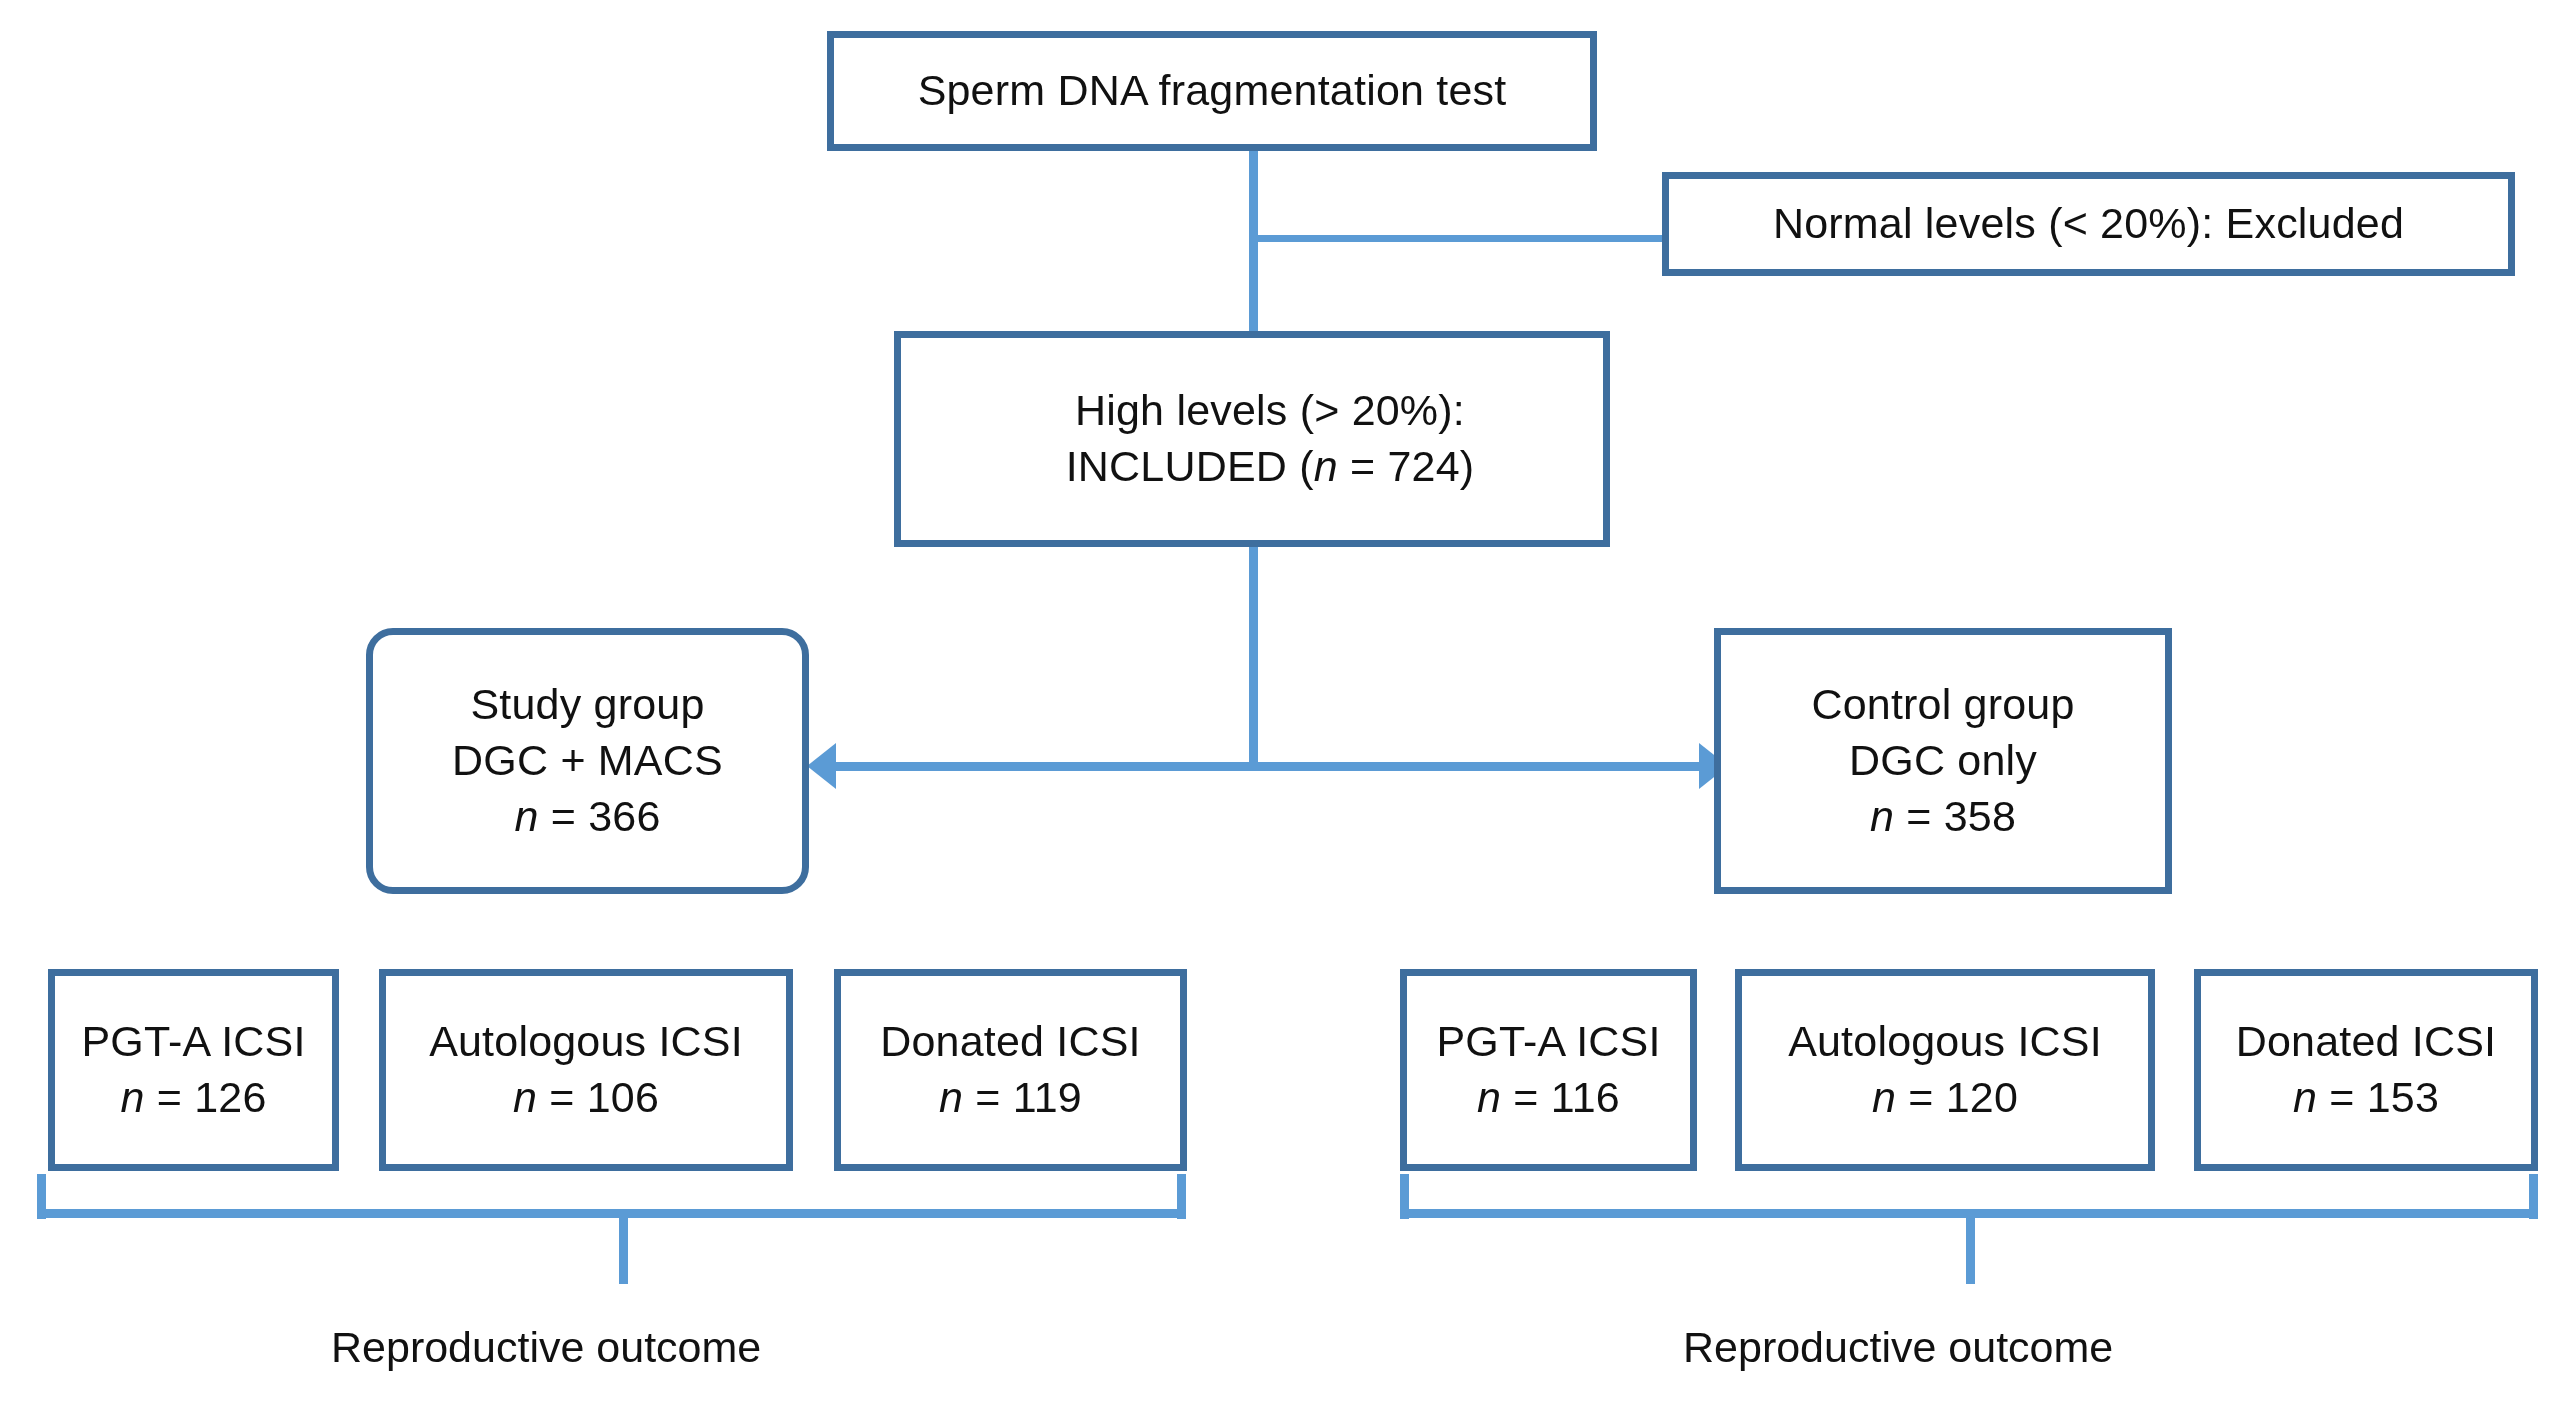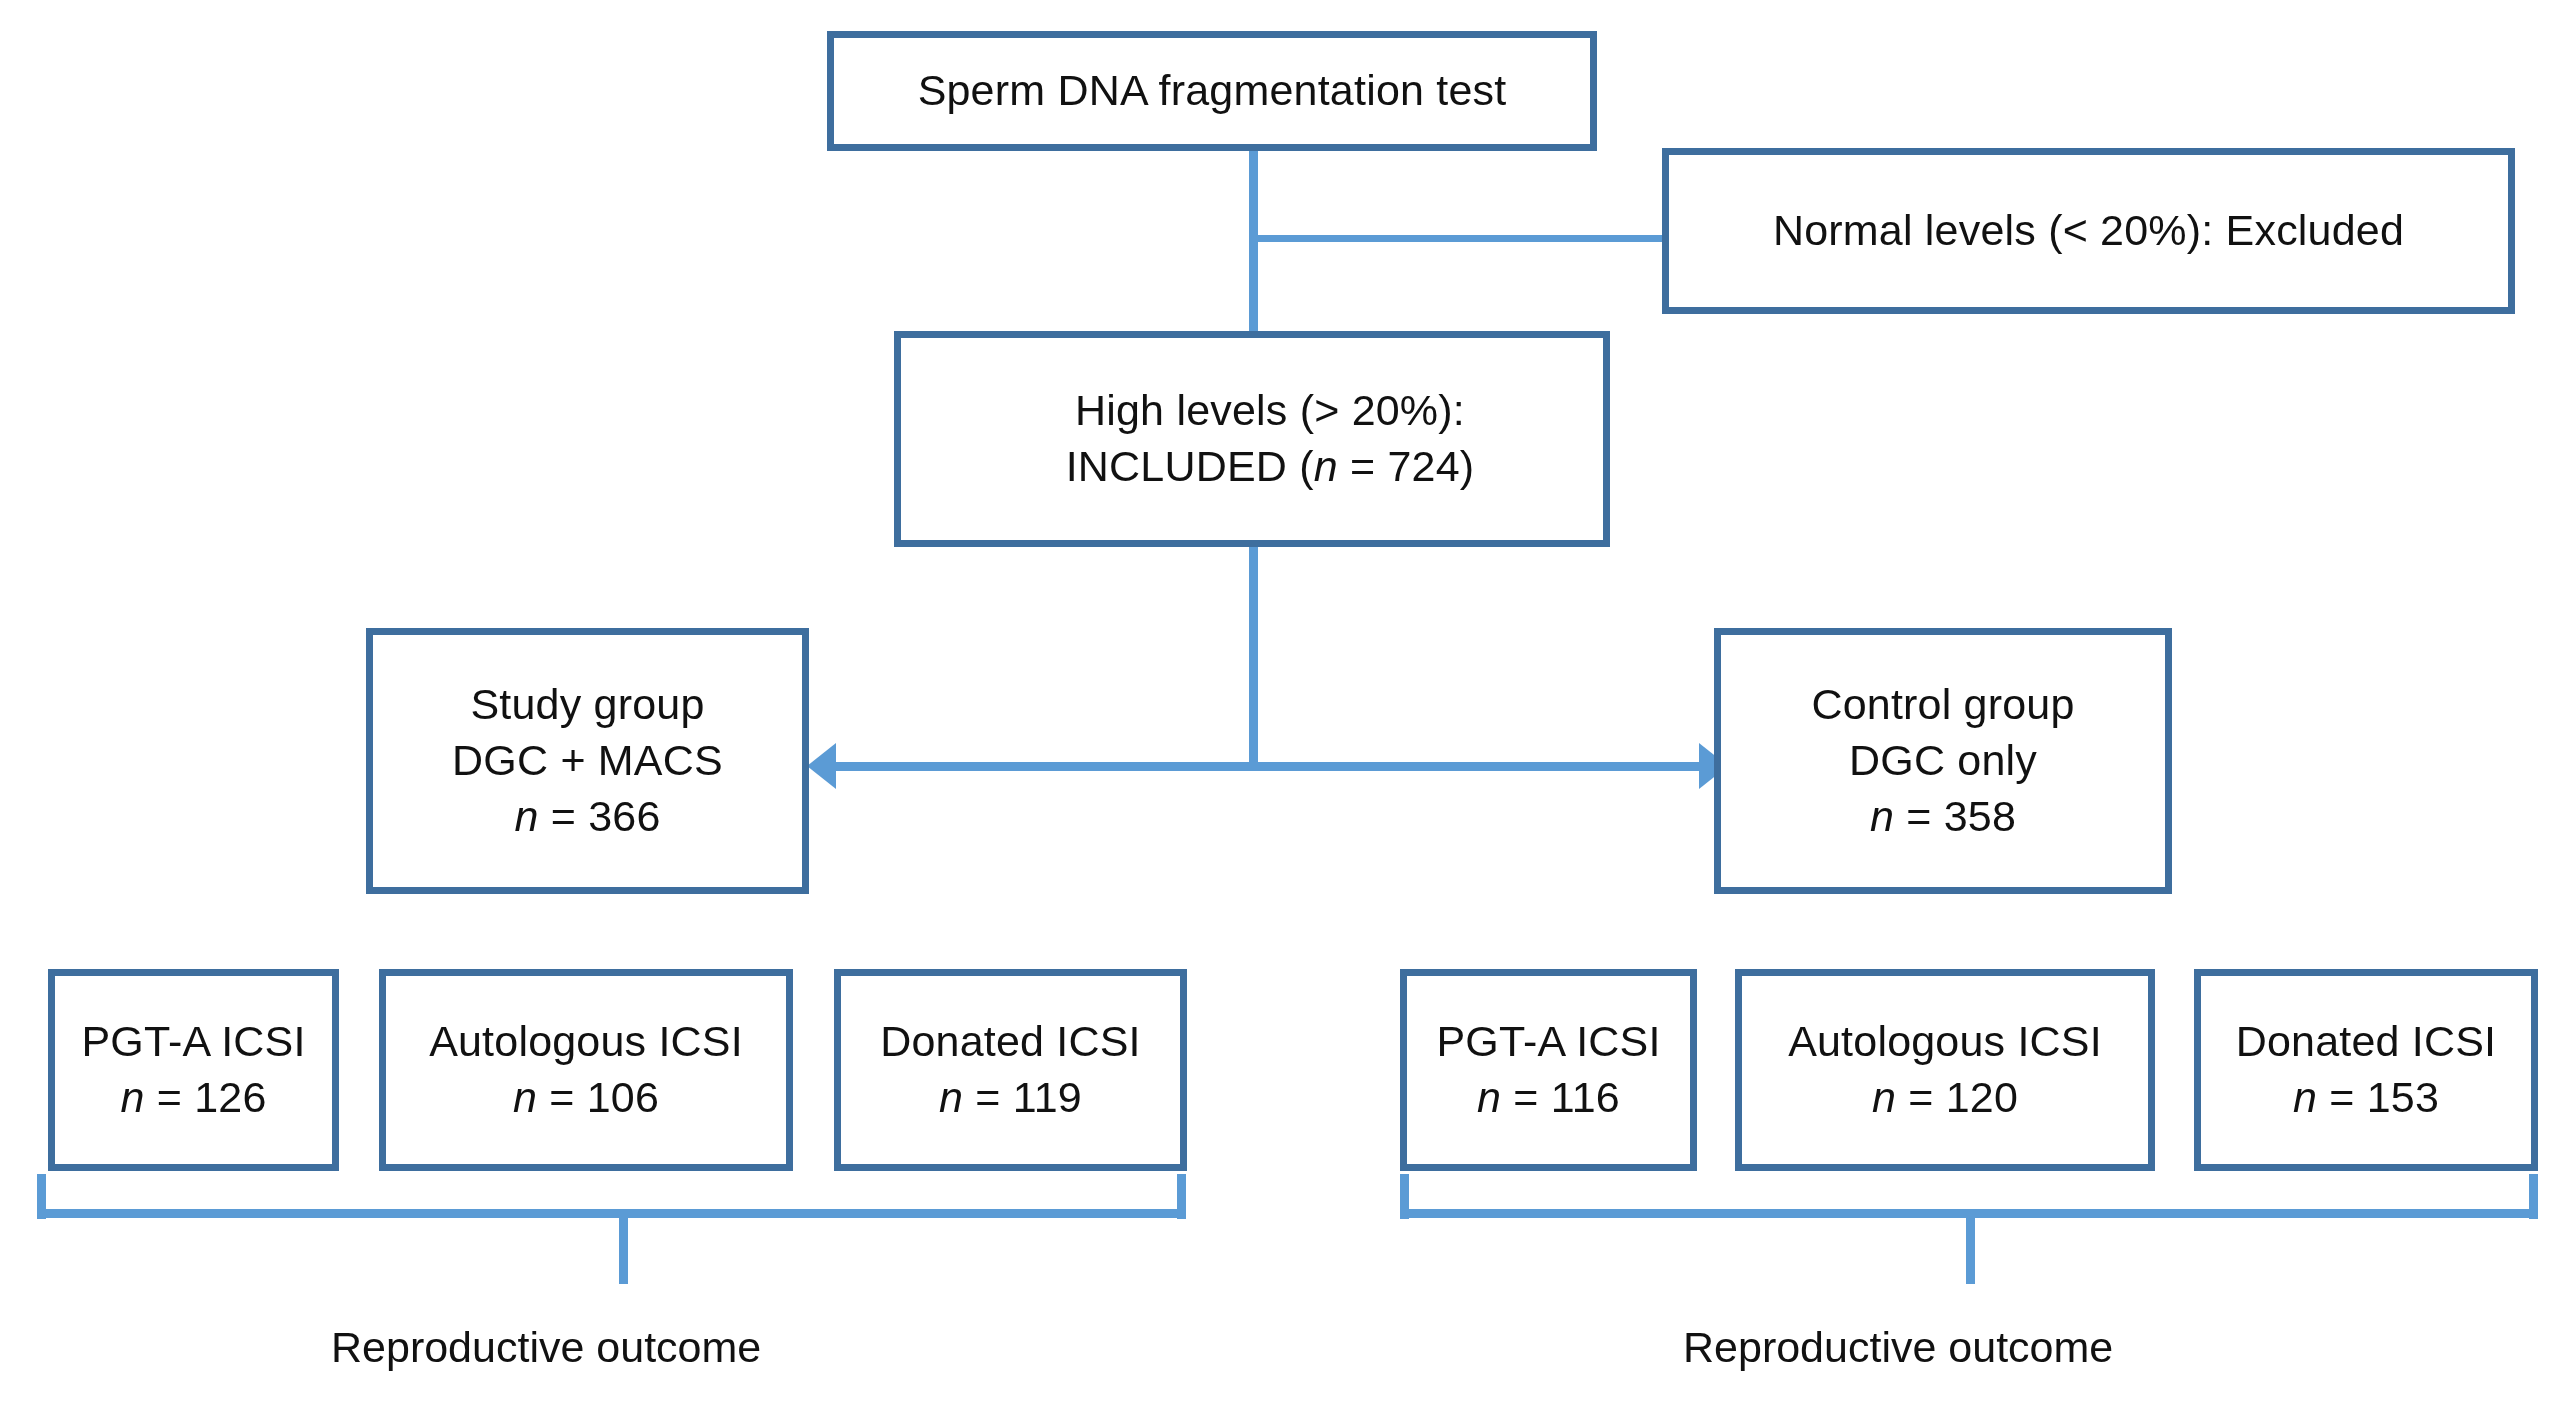--- a/index.html
+++ b/index.html
@@ -84,30 +84,30 @@
 
   <div class="conn vline" style="left:1400px; top:1174px; height:45px;"></div>
   <div class="conn vline" style="left:2529px; top:1174px; height:45px;"></div>
   <div class="conn hline" style="left:1400px; top:1209px; width:1138px;"></div>
   <div class="conn vline" style="left:1966px; top:1209px; height:75px;"></div>
 
   <div class="node" style="left:827px; top:31px; width:770px; height:120px;">
     <span class="ln">Sperm DNA fragmentation test</span>
   </div>
 
-  <div class="node" style="left:1662px; top:148px; width:853px; height:166px;text-align:right;">
+  <div class="node" style="left:1662px; top:172px; width:853px; height:104px;text-align:right;">
     <span class="ln">Normal levels (&lt; 20%): Excluded</span>
   </div>
 
   <div class="node" style="left:894px; top:331px; width:716px; height:216px;padding-left:36px;">
     <span class="ln">High levels (&gt; 20%):</span>
     <span class="ln"><span>INCLUDED (</span><span class="it">n</span><span> = 724)</span></span>
   </div>
 
-  <div class="node" style="left:366px; top:628px; width:443px; height:266px;">
+  <div class="node" style="left:366px; top:628px; width:443px; height:266px;border-radius:27px;">
     <span class="ln">Study group</span>
     <span class="ln">DGC + MACS</span>
     <span class="ln"><span class="it">n</span><span> = 366</span></span>
   </div>
 
   <div class="node" style="left:1714px; top:628px; width:458px; height:266px;">
     <span class="ln">Control group</span>
     <span class="ln">DGC only</span>
     <span class="ln"><span class="it">n</span><span> = 358</span></span>
   </div>

